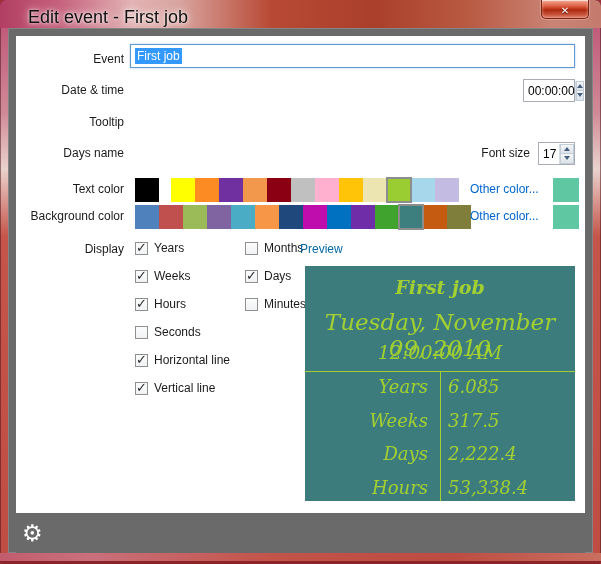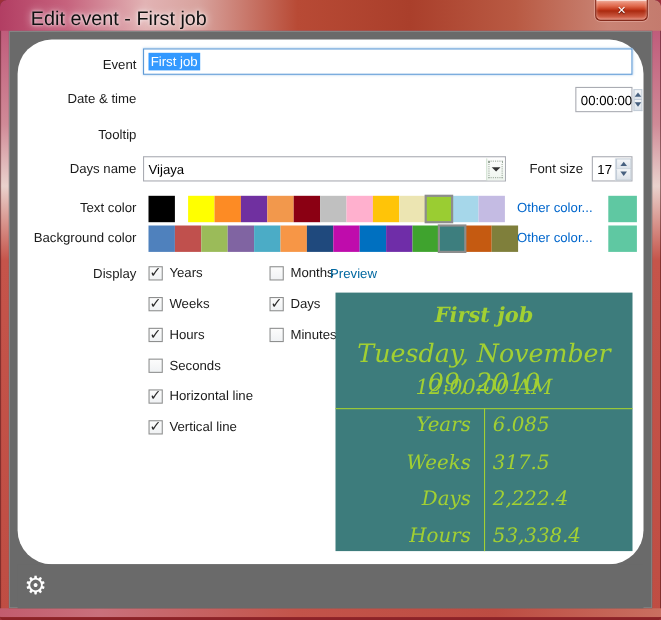--- a/index.html
+++ b/index.html
@@ -21,21 +21,21 @@
     background:linear-gradient(180deg,#f0a795 0%,#e06a4d 30%,#c03418 50%,#aa2a10 55%,#cc5a42 85%,#dd7f6d 100%);
     border:1px solid #7d2213;border-top:none;border-radius:0 0 5px 5px;
     box-shadow:inset 0 1px 0 rgba(255,255,255,.55),inset 0 0 3px rgba(255,230,220,.6),0 0 0 1px rgba(255,210,200,.35);
     text-align:center;}
   .close-btn span{font-size:10px;font-weight:bold;color:#fff;line-height:18px;
     text-shadow:0 1px 1px rgba(60,10,5,.8);}
 
   
   .frame{position:relative;margin:0 8px;width:585px;height:525px;background:#6a6a6a;padding:8px 8px 0 8px;
     box-shadow:inset 0 0 0 1px rgba(255,255,255,.18);}
-  .panel{position:relative;width:569px;height:477px;background:#ffffff;border-radius:31px;}
+  .panel{position:relative;width:569px;height:477px;background:#ffffff;}
 
   .flabel{position:absolute;left:0;width:108px;text-align:right;font-size:12px;color:#1b1b1b;}
 
   .tbox{position:absolute;background:#fff;border:1px solid #aaacb3;font-size:12px;color:#000;
     display:flex;align-items:center;padding:0 4px;}
   .tbox.focused{border-color:#5e9ad6;box-shadow:0 0 2px rgba(94,154,214,.5);}
   .sel-text{background:#3399ff;color:#fff;padding:1px 2px;white-space:pre;}
   .pre{white-space:pre;}
 
   
@@ -119,26 +119,20 @@
             </span>
           <span class="spin-btn">
               <span class="arr-dn"></span>
             </span>
         </span>
       </div>
 
       <div class="flabel" style="top:79px">Tooltip</div>
 
       <div class="flabel" style="top:110px">Days name</div>
-      <div class="tbox" style="left:114px;top:106px;width:330px;height:23px;padding-right:0">
-        <span>Vijaya</span>
-        <span class="combo-arrow">
-          <span class="tri-dn"></span>
-        </span>
-      </div>
       <div class="flabel" style="left:430px;top:110px;width:84px">Font size</div>
       <div class="tbox" style="left:522px;top:106px;width:37px;height:23px;padding-right:0">
         <span>17</span>
         <span class="spin-col">
           <span class="spin-btn">
               <span class="arr-up"></span>
             </span>
           <span class="spin-btn">
               <span class="arr-dn"></span>
             </span>

